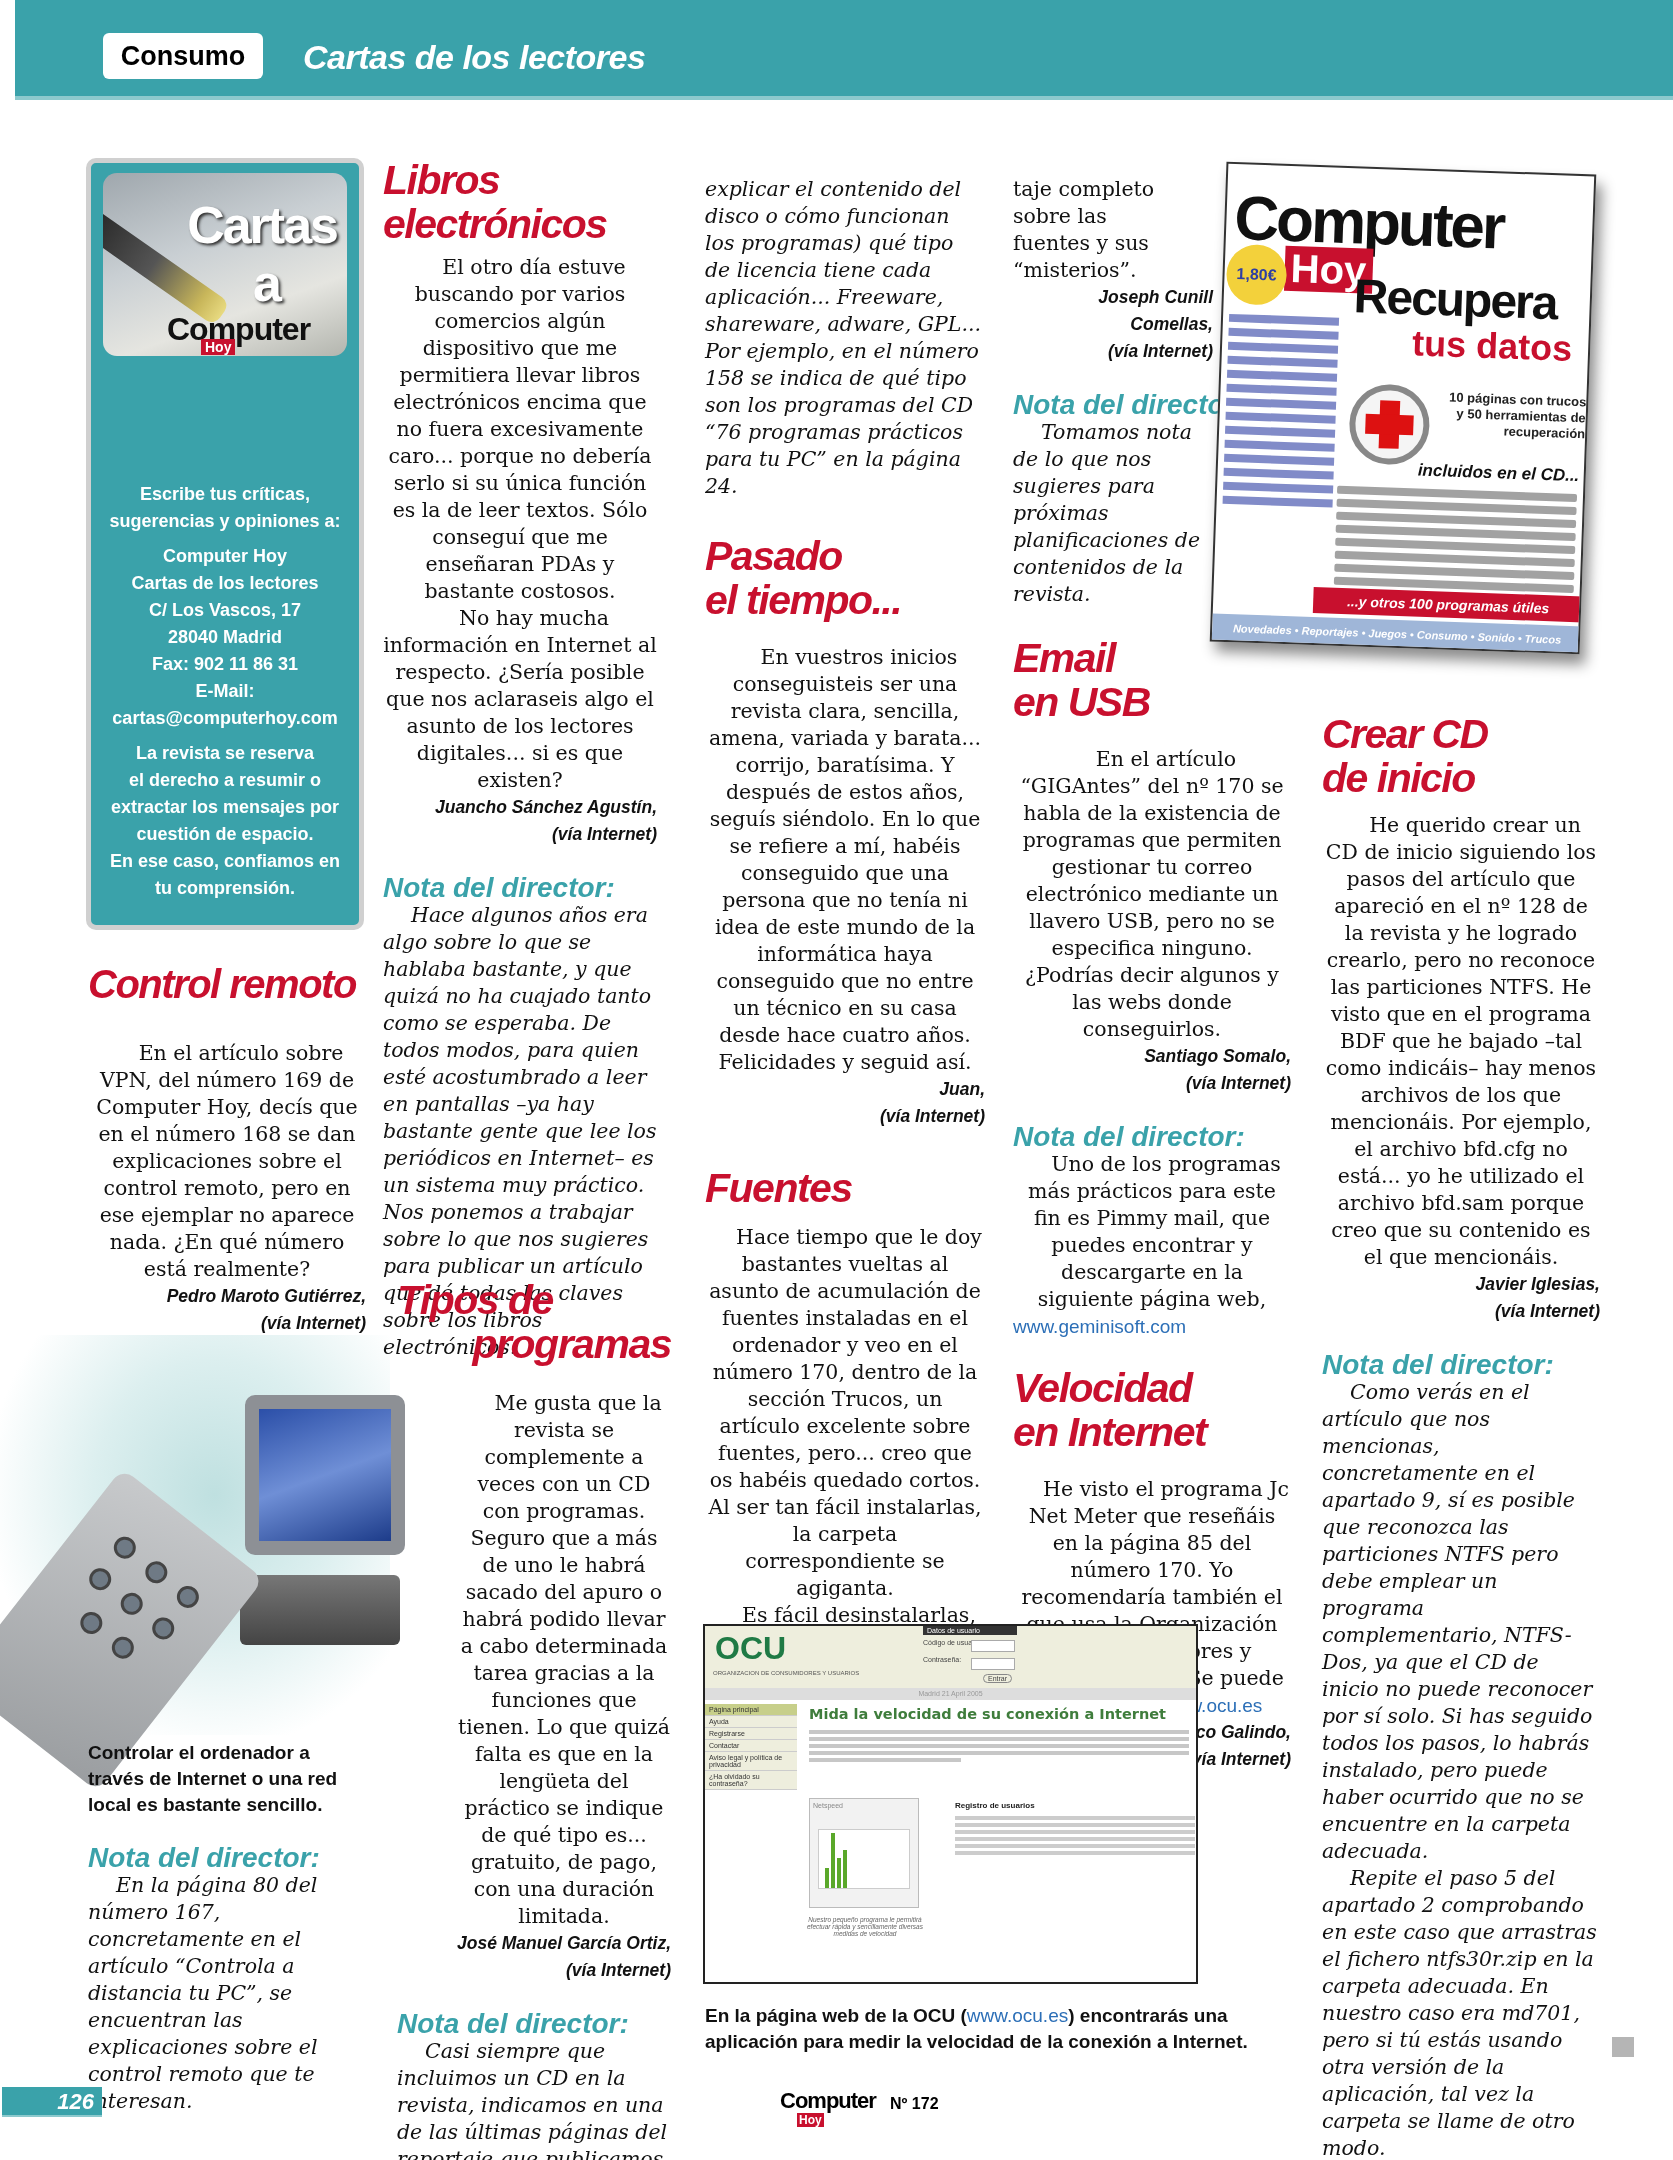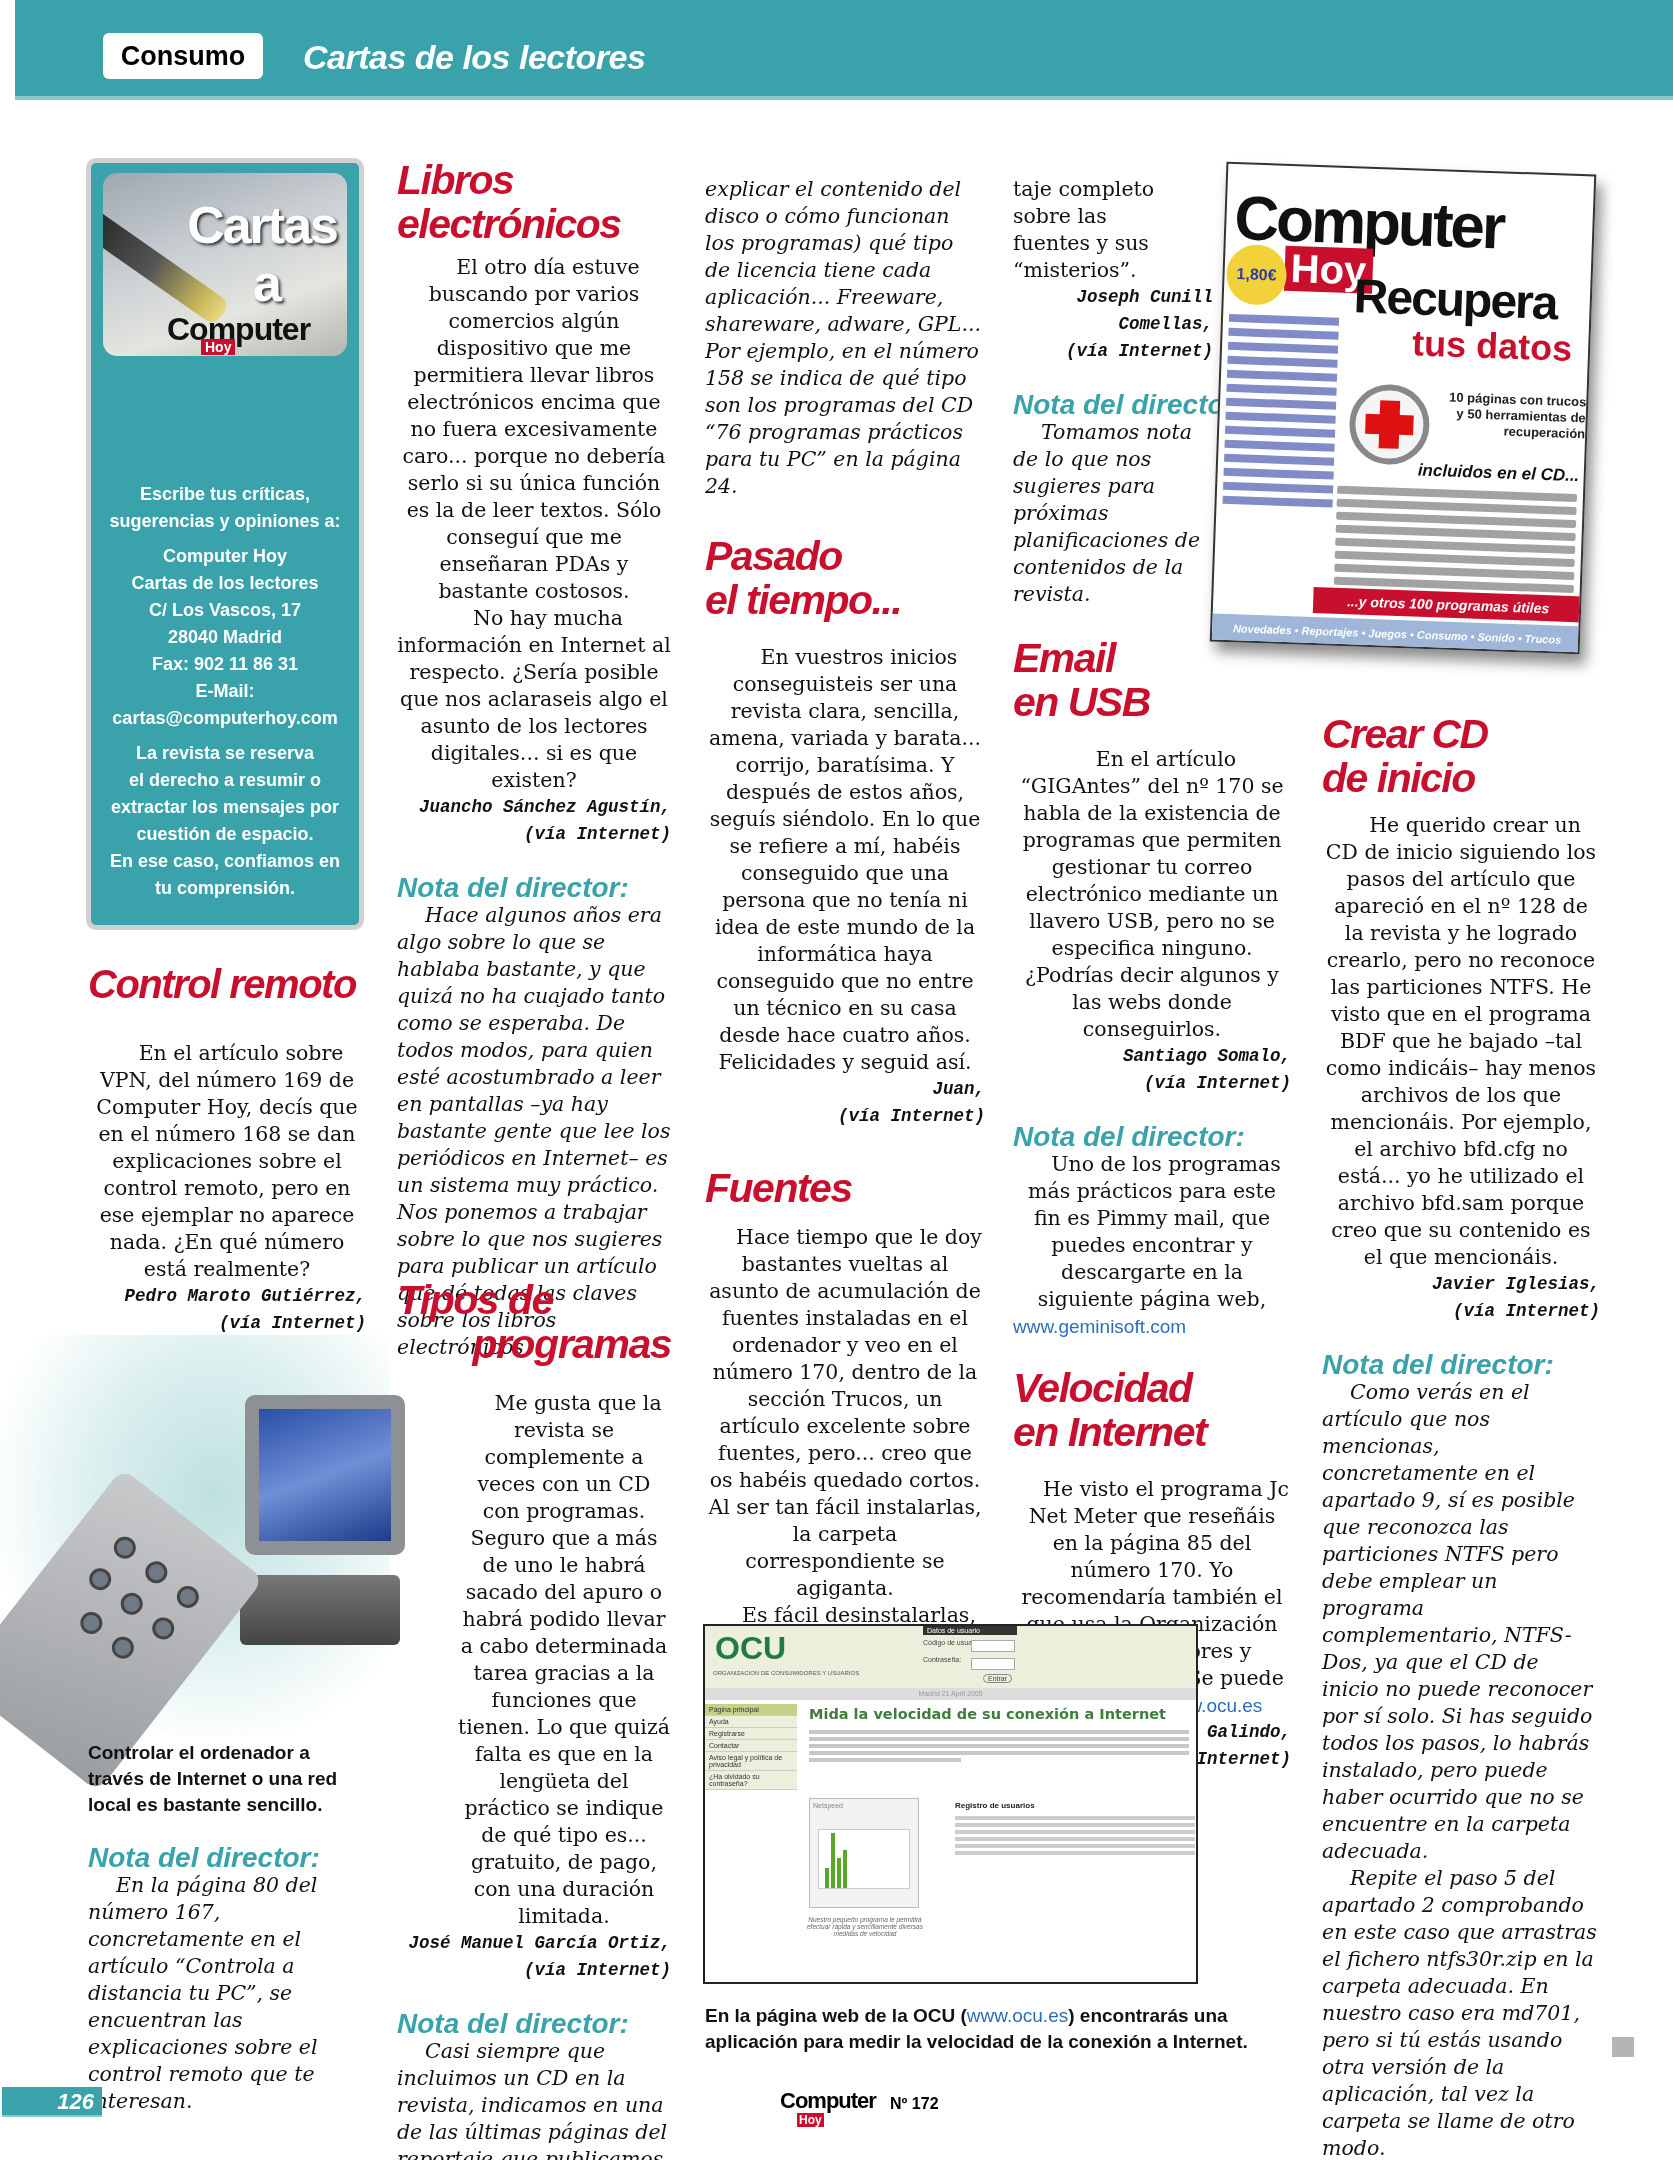--- a/index.html
+++ b/index.html
@@ -7,21 +7,21 @@
   body { position: relative; font-family: "DejaVu Serif", "Liberation Serif", serif; color: #111; }
 
   .header { position: absolute; left: 15px; top: 0; width: 1673px; height: 100px; background: #3aa2aa; border-bottom: 4px solid #8cc9cd; }
   .section-tag { position: absolute; left: 88px; top: 33px; width: 160px; height: 46px; background: #fff; border-radius: 6px; font-family: "Liberation Sans", sans-serif; font-weight: bold; font-size: 27px; line-height: 46px; text-align: center; color: #000; }
   .header-title { position: absolute; left: 288px; top: 38px; font-family: "Liberation Sans", sans-serif; font-weight: bold; font-style: italic; font-size: 34px; color: #fff; letter-spacing: -0.5px; }
 
   .col { position: absolute; }
   .headline { font-family: "Liberation Sans", sans-serif; font-weight: bold; font-style: italic; color: #c8102e; font-size: 41px; line-height: 44px; letter-spacing: -1.5px; }
   .body-text { font-size: 20.5px; line-height: 27px; text-align: left; }
   .body-text p { text-indent: 28px; text-align: center; }
-  .sig { font-family: Liberation Mono, monospace; font-weight: bold; font-style: italic; font-size: 17.5px; line-height: 27px; text-align: right; }
+  .sig { font-family: Liberation Sans, sans-serif; font-weight: bold; font-style: italic; font-size: 17.5px; line-height: 27px; text-align: right; }
   .nota-label { font-family: "Liberation Sans", sans-serif; font-weight: bold; font-style: italic; color: #3aa2aa; font-size: 28px; line-height: 28px; margin-top: 26px; }
   .nota-text { font-style: italic; font-size: 20.5px; line-height: 27px; }
   .nota-text p { text-indent: 28px; }
   .link { font-family: "Liberation Sans", sans-serif; color: #2c6fb7; font-size: 19px; }
 
   
   .sidebar-box { position: absolute; left: 86px; top: 158px; width: 278px; height: 772px; background: #3aa2aa; border: 5px solid #d0d0d0; border-radius: 10px; }
   .sidebar-img { position: absolute; left: 12px; top: 10px; width: 244px; height: 183px; border-radius: 14px; background: linear-gradient(160deg,#9fa7ad 0%,#c9cfd3 40%,#e5e5e0 70%,#b3b5ae 100%); overflow: hidden; }
   .sidebar-img .pen { position: absolute; left: -20px; top: 30px; width: 170px; height: 28px; background: linear-gradient(90deg,#222,#555 50%,#c8b65a 85%,#e8da80); transform: rotate(35deg); transform-origin: left center; border-radius: 10px; }
   .sidebar-img .t1 { position: absolute; right: 10px; top: 22px; font-family: "Liberation Sans", sans-serif; font-weight: bold; font-size: 52px; color: #fff; text-shadow: 2px 2px 3px #333; letter-spacing: -2px; }
@@ -147,21 +147,21 @@
 </div>
 
 <div class="col" style="left:88px; top:1740px; width:280px;">
   <div class="photo-caption">Controlar el ordenador a través de Internet o una red local es bastante sencillo.</div>
   <div class="nota-label">Nota del director:</div>
   <div class="nota-text">
     <p>En la página 80 del número 167, concretamente en el artículo “Controla a distancia tu PC”, se encuentran las explicaciones sobre el control remoto que te interesan.</p>
   </div>
 </div>
 
-<div class="col" style="left:397px; top:158px; width:274px;">
+<div class="col" style="left:383px; top:158px; width:274px;">
   <div class="headline">Libros</div>
   <div class="headline">electrónicos</div>
   <div class="body-text" style="margin-top:8px;">
     <p>El otro día estuve buscando por varios comercios algún dispositivo que me permitiera llevar libros electrónicos encima que no fuera excesivamente caro... porque no debería serlo si su única función es la de leer textos. Sólo conseguí que me enseñaran PDAs  y bastante costosos.</p>
     <p>No hay mucha información en Internet al respecto. ¿Sería posible que nos aclaraseis algo el asunto de los lectores digitales... si es que existen?</p>
   </div>
   <div class="sig">Juancho Sánchez Agustín,</div>
   <div class="sig">(vía Internet)</div>
   <div class="nota-label">Nota del director:</div>
   <div class="nota-text">

